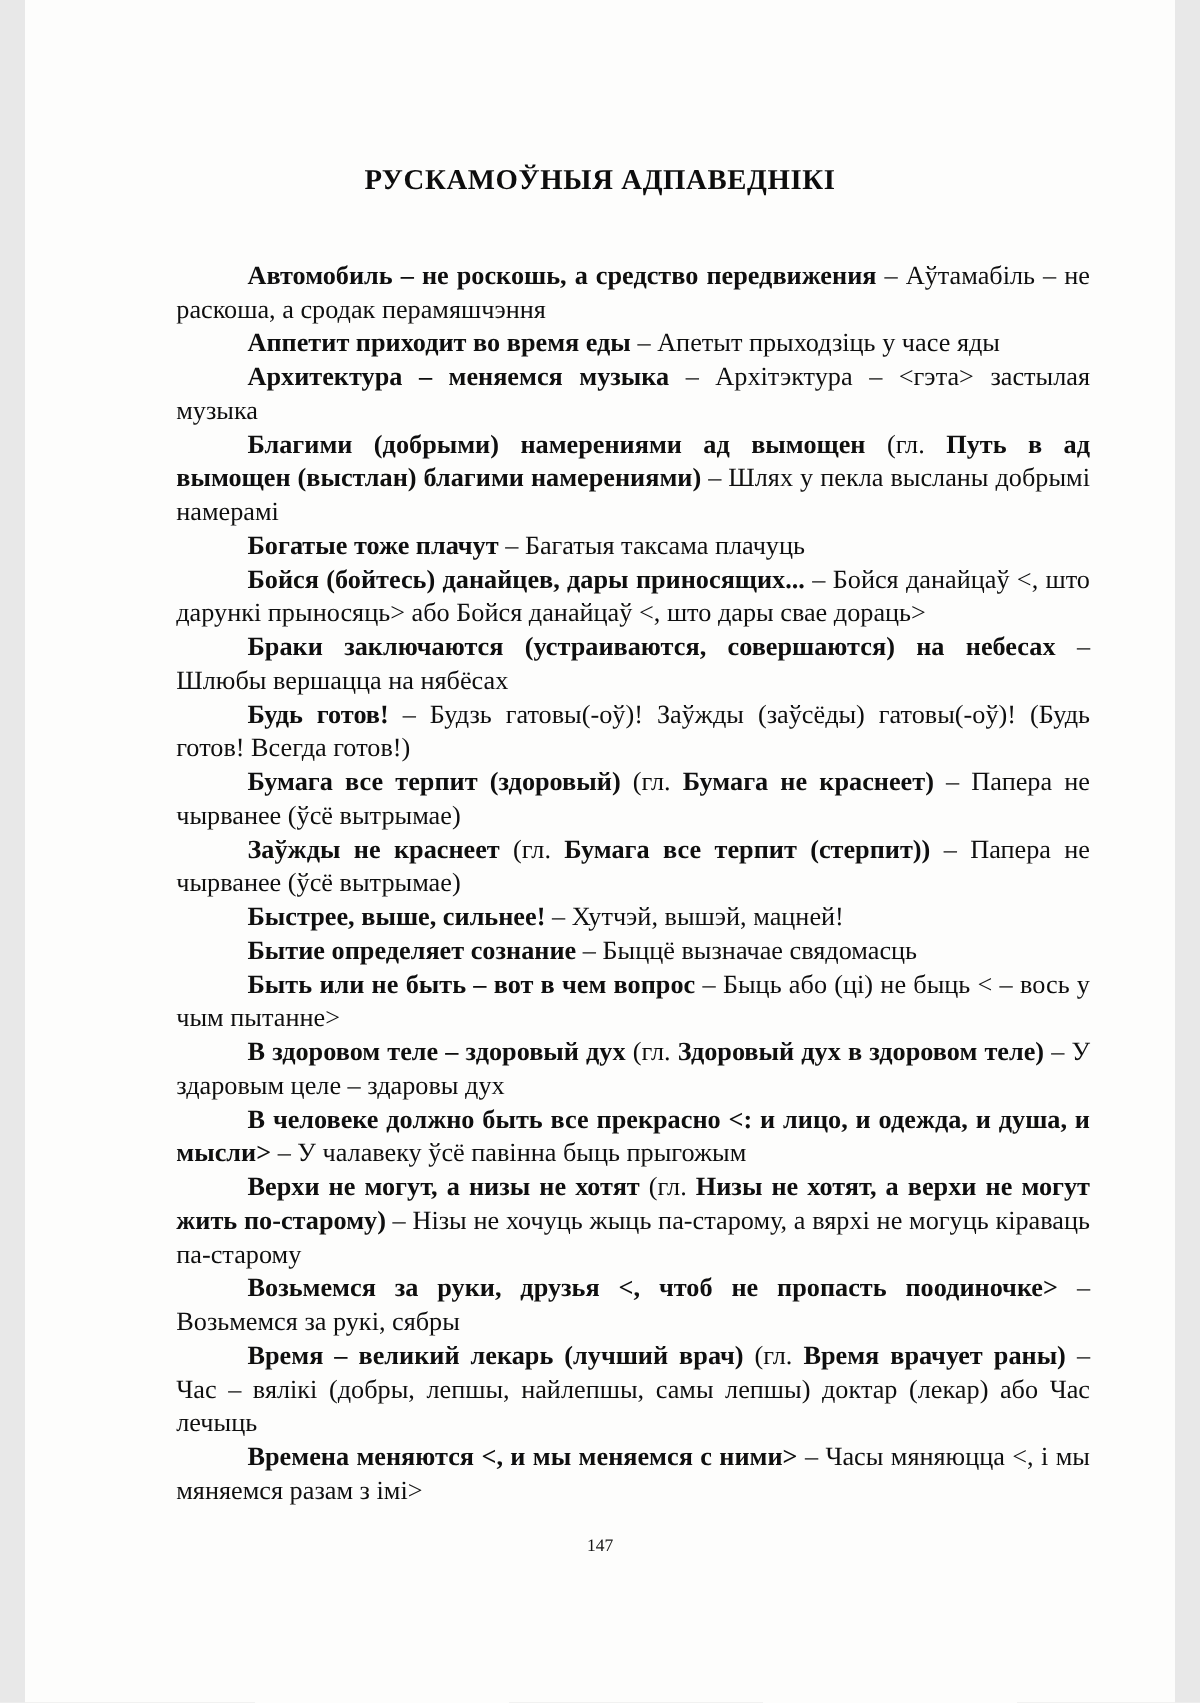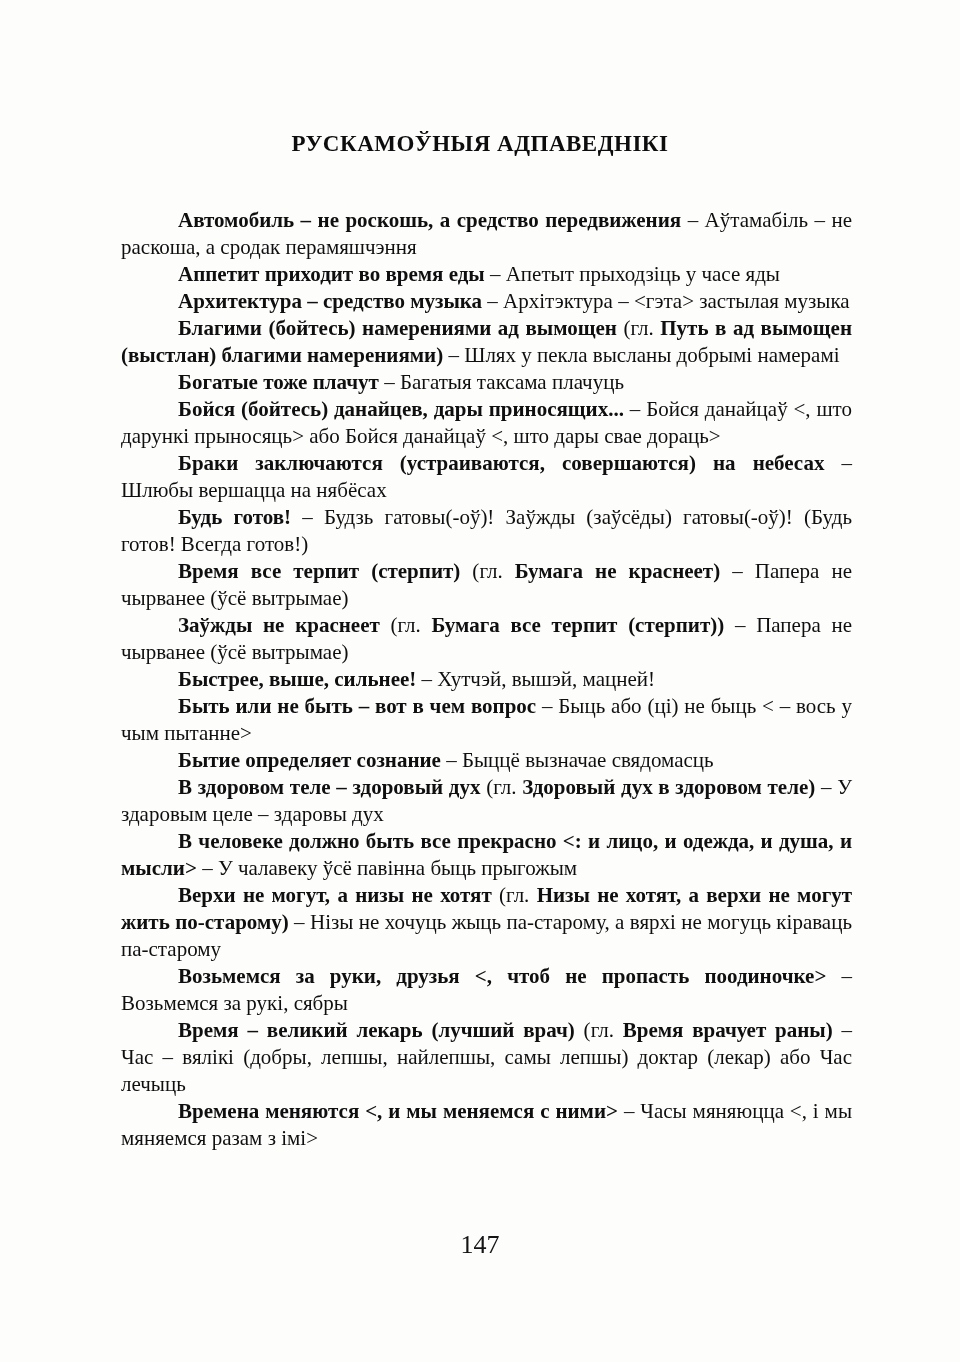--- a/index.html
+++ b/index.html
@@ -9,21 +9,20 @@
   }
   .page {
     position: relative;
     width: 920px;
     height: 1362px;
     margin: 0 auto;
     background: #fdfdfc;
     color: #111;
     font-family: "Liberation Serif", "DejaVu Serif", serif;
     overflow: hidden;
-    padding-left: 40px;
   }
   .title {
     position: absolute;
     top: 131px;
     left: 0;
     width: 100%;
     text-align: center;
     font-size: 23px;
     font-weight: bold;
     letter-spacing: 0.5px;
@@ -45,44 +44,44 @@
   }
   .seg-b { font-weight: bold; }
   .seg-i { }
   .seg-r { font-weight: normal; font-style: normal; }
   .page-number {
     position: absolute;
     top: 1230px;
     left: 0;
     width: 100%;
     text-align: center;
-    font-size: 26px;
+    font-size: 14px;
     color: #141414;
   }
 </style>
 </head>
 <body>
 
 <div class="page">
   <div class="title">РУСКАМОЎНЫЯ АДПАВЕДНІКІ</div>
 
   <div class="content">
       <p class="entry"><span class="seg-b">Автомобиль – не роскошь, а средство передвижения</span><span class="seg-r"> – Аўтамабіль – не раскоша, а сродак перамяшчэння</span></p>
       <p class="entry"><span class="seg-b">Аппетит приходит во время еды</span><span class="seg-r"> – Апетыт прыходзіць у часе яды</span></p>
-      <p class="entry"><span class="seg-b">Архитектура – средство музыка</span><span class="seg-r"> – Архітэктура – &lt;гэта&gt; застылая музыка</span></p>
-      <p class="entry"><span class="seg-b">Благими (бойтесь) намерениями ад вымощен</span><span class="seg-r"> (</span><span class="seg-i">гл.</span><span class="seg-b"> Путь в ад вымощен (выстлан) благими намерениями)</span><span class="seg-r"> – Шлях у пекла высланы добрымі намерамі</span></p>
+      <p class="entry"><span class="seg-b">Архитектура – меняемся музыка</span><span class="seg-r"> – Архітэктура – &lt;гэта&gt; застылая музыка</span></p>
+      <p class="entry"><span class="seg-b">Благими (добрыми) намерениями ад вымощен</span><span class="seg-r"> (</span><span class="seg-i">гл.</span><span class="seg-b"> Путь в ад вымощен (выстлан) благими намерениями)</span><span class="seg-r"> – Шлях у пекла высланы добрымі намерамі</span></p>
       <p class="entry"><span class="seg-b">Богатые тоже плачут</span><span class="seg-r"> – Багатыя таксама плачуць</span></p>
       <p class="entry"><span class="seg-b">Бойся (бойтесь) данайцев, дары приносящих...</span><span class="seg-r"> – Бойся данайцаў &lt;, што дарункі прыносяць&gt; </span><span class="seg-i">або</span><span class="seg-r"> Бойся данайцаў &lt;, што дары свае дораць&gt;</span></p>
       <p class="entry"><span class="seg-b">Браки заключаются (устраиваются, совершаются) на небесах</span><span class="seg-r"> – Шлюбы вершацца на нябёсах</span></p>
       <p class="entry"><span class="seg-b">Будь готов!</span><span class="seg-r"> – Будзь гатовы(-оў)! Заўжды (заўсёды) гатовы(-оў)! (Будь готов! Всегда готов!)</span></p>
-      <p class="entry"><span class="seg-b">Время все терпит (стерпит)</span><span class="seg-r"> (</span><span class="seg-i">гл.</span><span class="seg-b"> Бумага не краснеет)</span><span class="seg-r"> – Папера не чырванее (ўсё вытрымае)</span></p>
+      <p class="entry"><span class="seg-b">Бумага все терпит (здоровый)</span><span class="seg-r"> (</span><span class="seg-i">гл.</span><span class="seg-b"> Бумага не краснеет)</span><span class="seg-r"> – Папера не чырванее (ўсё вытрымае)</span></p>
       <p class="entry"><span class="seg-b">Заўжды не краснеет</span><span class="seg-r"> (</span><span class="seg-i">гл.</span><span class="seg-b"> Бумага все терпит (стерпит))</span><span class="seg-r"> – Папера не чырванее (ўсё вытрымае)</span></p>
       <p class="entry"><span class="seg-b">Быстрее, выше, сильнее!</span><span class="seg-r"> – Хутчэй, вышэй, мацней!</span></p>
+      <p class="entry"><span class="seg-b">Бытие определяет сознание</span><span class="seg-r"> – Быццё вызначае свядомасць</span></p>
       <p class="entry"><span class="seg-b">Быть или не быть – вот в чем вопрос</span><span class="seg-r"> – Быць або (ці) не быць &lt; – вось у чым пытанне&gt;</span></p>
-      <p class="entry"><span class="seg-b">Бытие определяет сознание</span><span class="seg-r"> – Быццё вызначае свядомасць</span></p>
       <p class="entry"><span class="seg-b">В здоровом теле – здоровый дух</span><span class="seg-r"> (</span><span class="seg-i">гл.</span><span class="seg-b"> Здоровый дух в здоровом теле)</span><span class="seg-r"> – У здаровым целе – здаровы дух</span></p>
       <p class="entry"><span class="seg-b">В человеке должно быть все прекрасно &lt;: и лицо, и одежда, и душа, и мысли&gt;</span><span class="seg-r"> – У чалавеку ўсё павінна быць прыгожым</span></p>
       <p class="entry"><span class="seg-b">Верхи не могут, а низы не хотят</span><span class="seg-r"> (</span><span class="seg-i">гл.</span><span class="seg-b"> Низы не хотят, а верхи не могут жить по-старому)</span><span class="seg-r"> – Нізы не хочуць жыць па-старому, а вярхі не могуць кіраваць па-старому</span></p>
       <p class="entry"><span class="seg-b">Возьмемся за руки, друзья &lt;, чтоб не пропасть поодиночке&gt;</span><span class="seg-r"> – Возьмемся за рукі, сябры</span></p>
       <p class="entry"><span class="seg-b">Время – великий лекарь (лучший врач)</span><span class="seg-r"> (</span><span class="seg-i">гл.</span><span class="seg-b"> Время врачует раны)</span><span class="seg-r"> – Час – вялікі (добры, лепшы, найлепшы, самы лепшы) доктар (лекар) </span><span class="seg-i">або</span><span class="seg-r"> Час лечыць</span></p>
       <p class="entry"><span class="seg-b">Времена меняются &lt;, и мы меняемся с ними&gt;</span><span class="seg-r"> – Часы мяняюцца &lt;, і мы мяняемся разам з імі&gt;</span></p>
     </div>
 
   <div class="page-number">147</div>
 </div>

